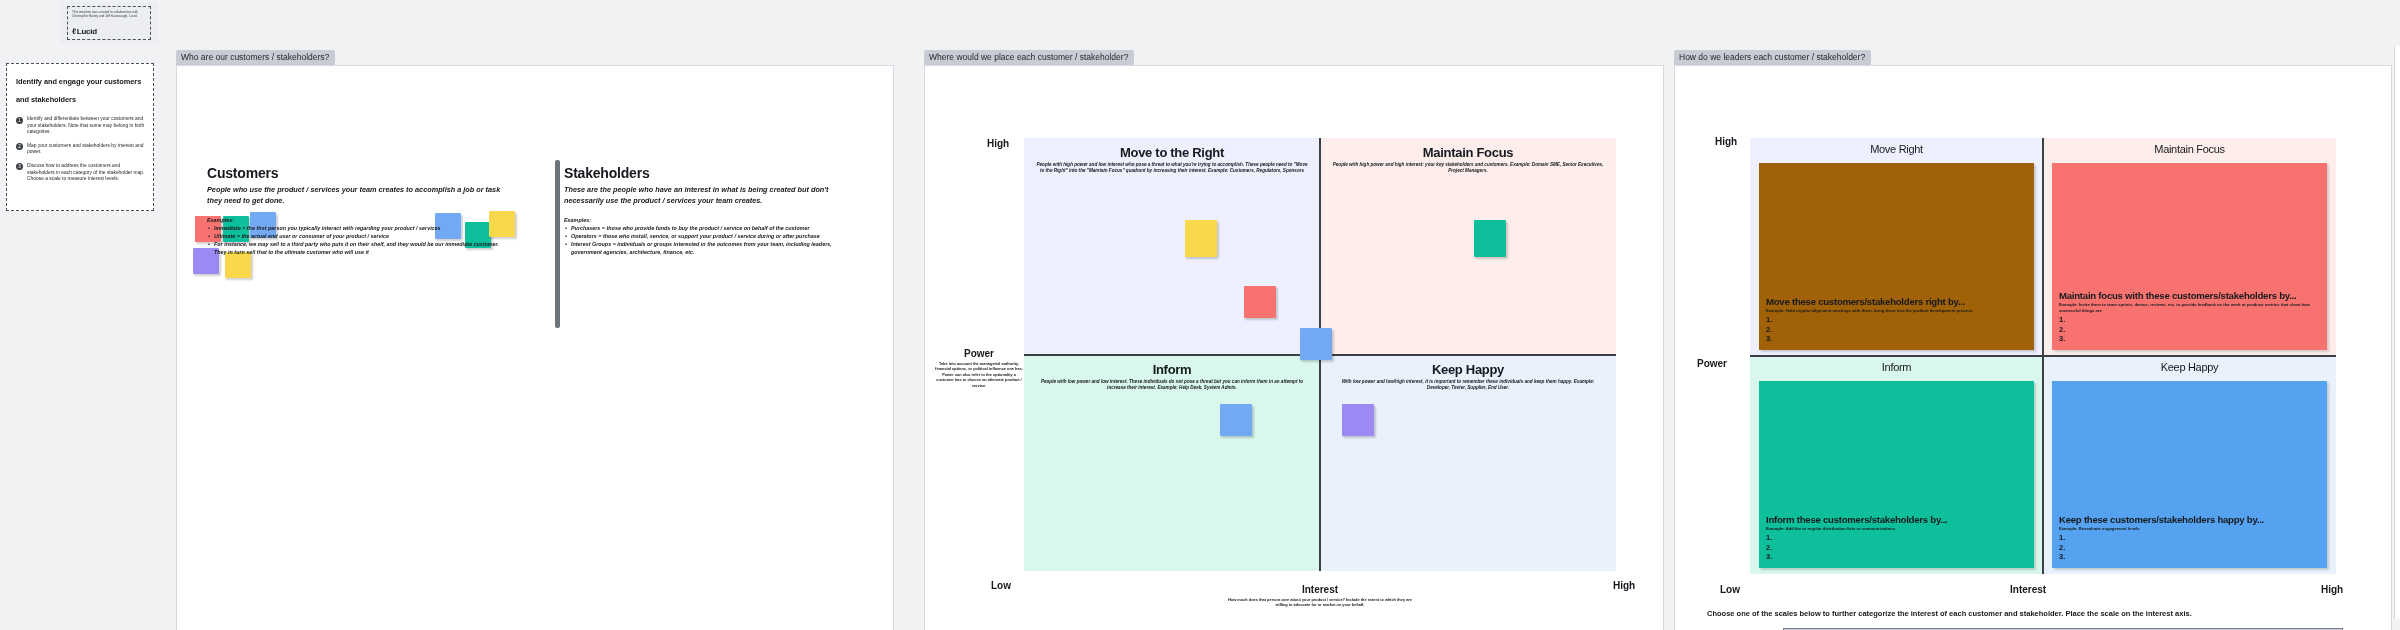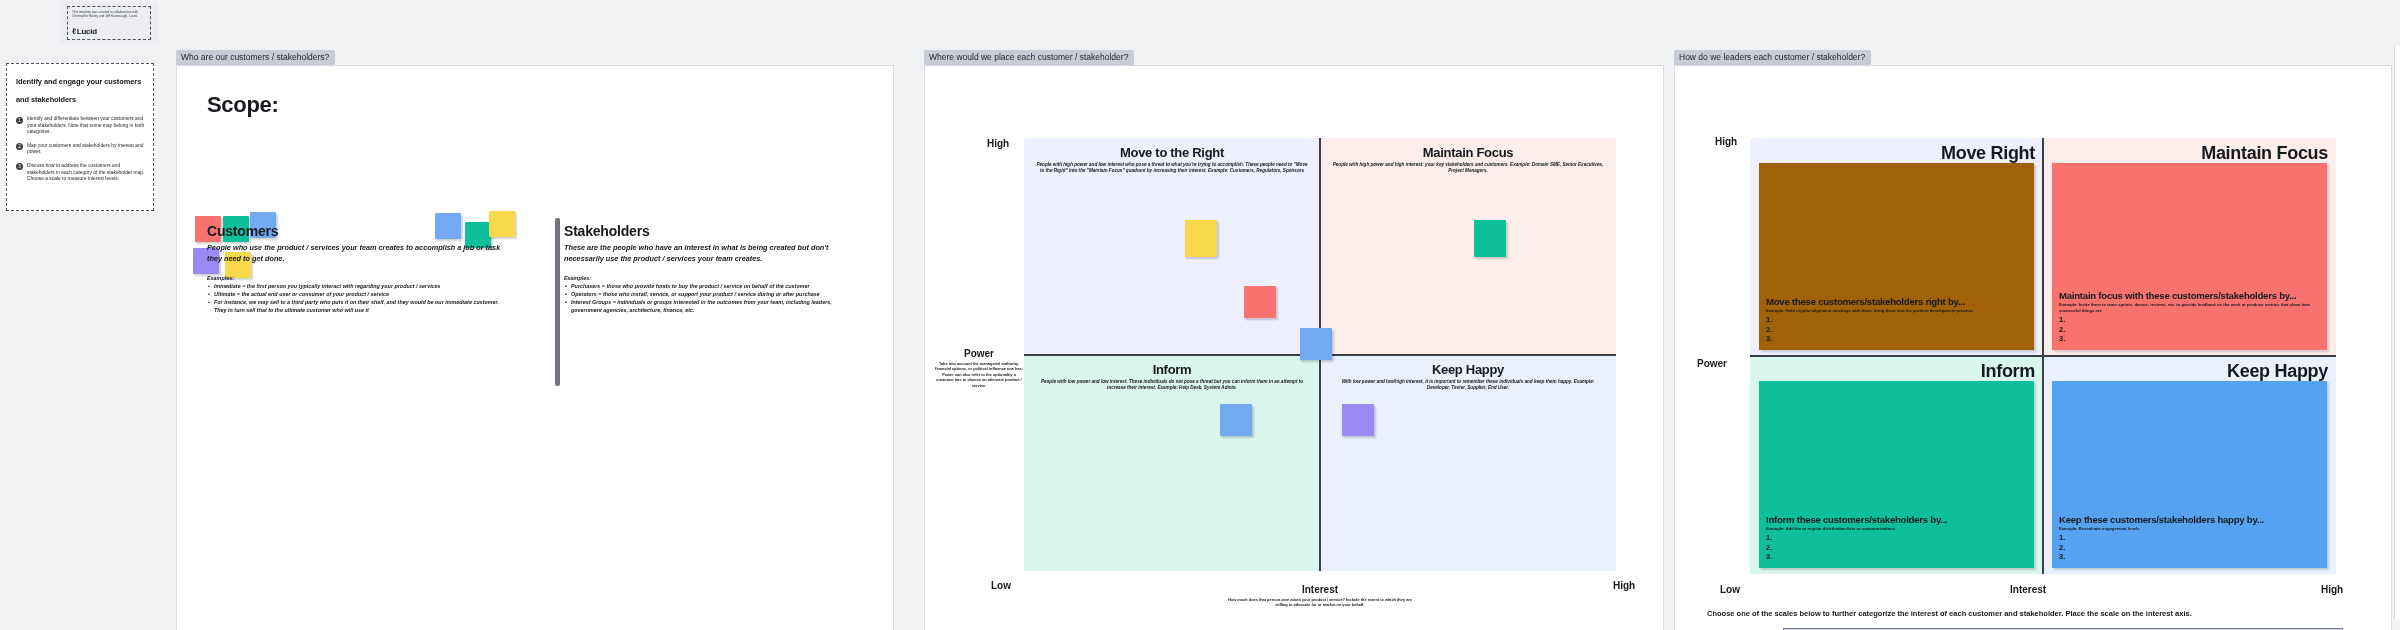--- a/index.html
+++ b/index.html
@@ -72,21 +72,21 @@
     background:#3c4044; color:#fff;
     font-size:4.6px; line-height:7px; text-align:center;
     margin-top:.5px;
   }
   .ins-text { font-size:4.9px; line-height:6.6px; color:#24272c; }
 
   
   #panel-scope { left:176px; top:46px; }
   #panel-scope .frame-body { width:718px; height:573px; padding:26px 30px 0 30px; }
   #scope-title { font-size:22px; font-weight:bold; letter-spacing:-.3px; }
-  #scope-cols { display:flex; margin-top:105px; position:relative;gap:32px; }
+  #scope-cols { display:flex; margin-top:73px; position:relative;gap:32px; }
   .scope-col { width:335px; }
   .scope-col h3 { font-size:14px; font-weight:bold; letter-spacing:-.2px; margin-bottom:4px; }
   .scope-lede { font-size:7.3px; line-height:10.5px; font-style:italic; font-weight:600; }
   .scope-ex-label { font-size:5.4px; font-style:italic; font-weight:600; margin-top:11px; }
   .scope-ex-list { list-style:none; margin-top:1px; }
   .scope-ex-list li {
     font-size:5.4px; line-height:8.1px; font-style:italic; font-weight:600;
     padding-left:7px; position:relative;
   }
   .scope-ex-list li:before { content:"\2022"; position:absolute; left:1px; }
@@ -125,21 +125,21 @@
 
   
   #panel-actions { left:1674px; top:46px; }
   #panel-actions .frame-body { width:718px; height:573px; }
   .act-grid { position:absolute; left:75px; top:72px; width:586px; height:436px; }
   .act-quad { position:absolute; width:50%; height:50%; padding:5px 8px 0 8px; }
   .act-quad.tl { left:0; top:0; background:#eeefff; }
   .act-quad.tr { left:50%; top:0; background:#fdeeeb; }
   .act-quad.bl { left:0; top:50%; background:#d9f7ec; }
   .act-quad.br { left:50%; top:50%; background:#e9f1fd; }
-  .act-quad > h4 { font-size:18px; font-weight:bold; text-align:right; letter-spacing:-.3px; }
+  .act-quad > h4 { font-size:11px; font-weight:normal; text-align:center; letter-spacing:-.3px; }
   .act-card {
     position:absolute; left:9px; right:9px; top:25px; bottom:6px;
     padding:6px 7px; box-shadow:1.5px 2px 2px rgba(0,0,0,.16);
     display:flex; flex-direction:column; justify-content:flex-end;
   }
   .act-card .ttl { font-size:9.6px; font-weight:600; letter-spacing:-.25px; }
   .act-card .ex  { font-size:4.2px; line-height:5.6px; font-weight:bold; margin-top:1px; }
   .act-card ol { list-style:none; margin-top:2px; }
   .act-card ol li { font-size:7.6px; line-height:9.6px; font-weight:600; }
 
@@ -187,21 +187,20 @@
   </div>
   <div class="ins-item">
     <div class="ins-num">3</div>
     <div class="ins-text">Discuss how to address the customers and stakeholders in each category of the stakeholder map. Choose a scale to measure interest levels.</div>
   </div>
 </div>
 
 <div class="frame" id="panel-scope">
   <div class="frame-tab">Who are our customers / stakeholders?</div>
   <div class="frame-body">
-    <div id="scope-title">Scope:</div>
 
     <div id="scope-notes">
         <div class="note" style="background: rgb(248, 115, 111); left: 18px; top: 150px;"></div>
         <div class="note" style="background: rgb(13, 191, 155); left: 46px; top: 150px;"></div>
         <div class="note" style="background: rgb(115, 169, 242); left: 73px; top: 146px;"></div>
         <div class="note" style="background: rgb(155, 138, 243); left: 16px; top: 182px;"></div>
         <div class="note" style="background: rgb(249, 217, 75); left: 48px; top: 186px;"></div>
         <div class="note" style="background: rgb(115, 169, 242); left: 258px; top: 147px;"></div>
         <div class="note" style="background: rgb(13, 191, 155); left: 288px; top: 156px;"></div>
         <div class="note" style="background: rgb(249, 217, 75); left: 312px; top: 145px;"></div>

